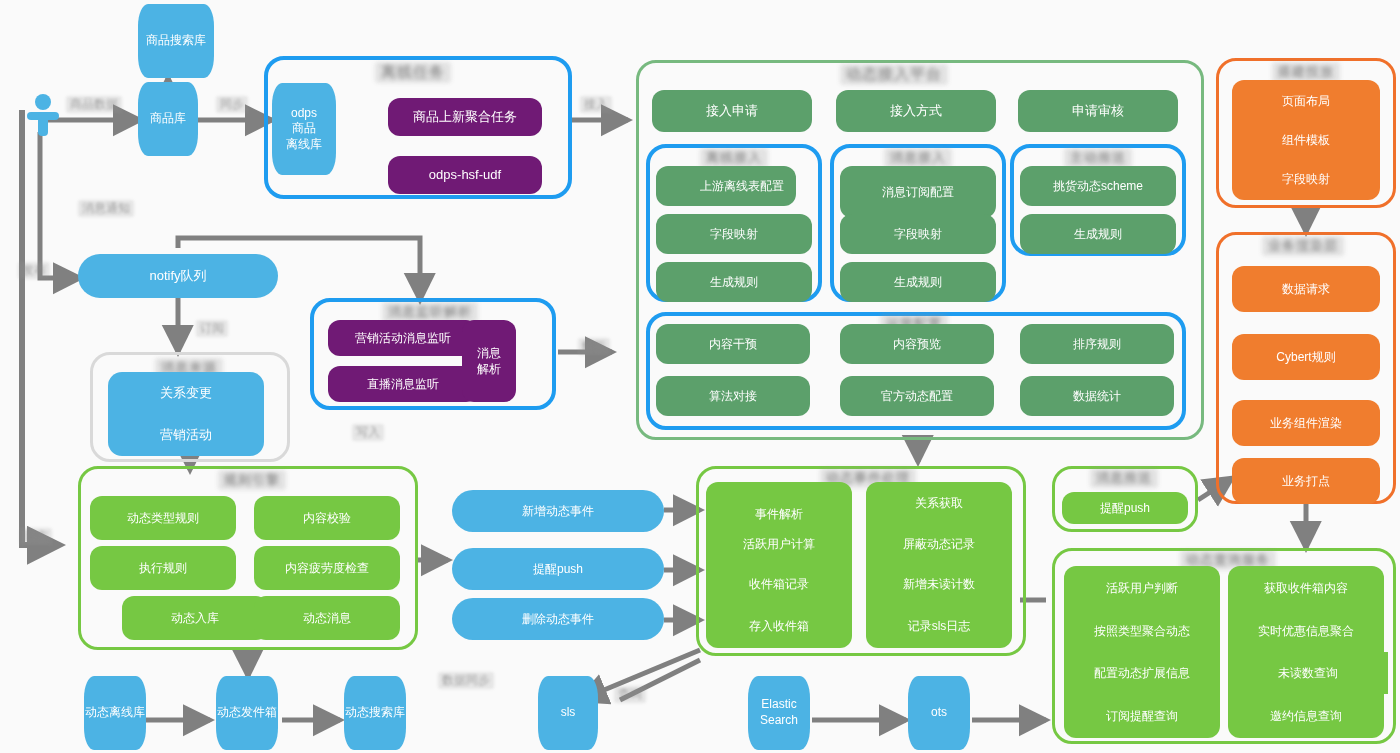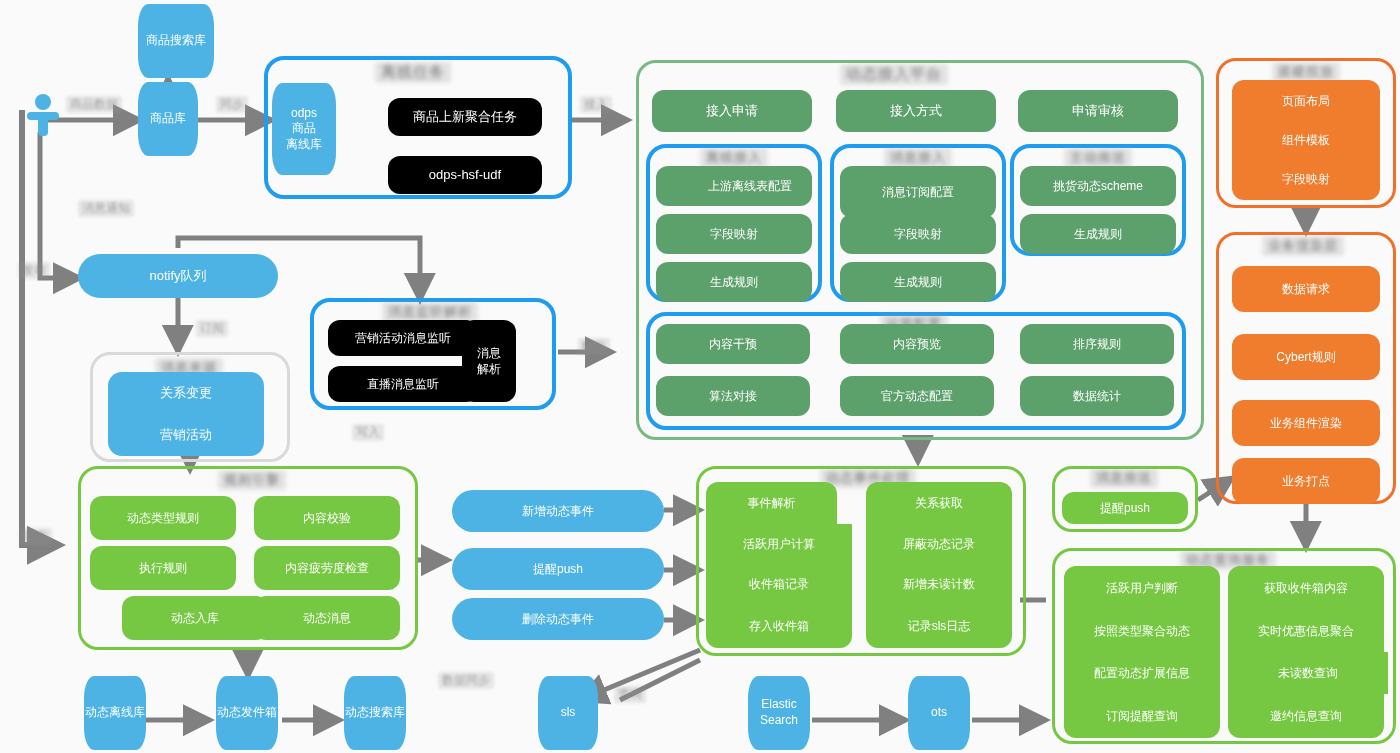--- a/index.html
+++ b/index.html
@@ -7,21 +7,21 @@
        font-family:"Liberation Sans","DejaVu Sans",sans-serif;}
   #canvas{position:absolute;inset:0;}
   svg.wires{position:absolute;left:0;top:0;width:1400px;height:753px;pointer-events:none;}
 
   
   .node{position:absolute;box-sizing:border-box;display:flex;align-items:center;
         justify-content:center;text-align:center;color:#fff;border-radius:12px;
         font-size:13px;line-height:1.35;padding:2px 4px;}
   .node.small{font-size:12px;}
 
-  .blue-dark{background:#000000;}
+  .blue-dark{background:#701a75;}
   .blue-light{background:#4cb3e4;}
   .green-dark{background:#5ca06b;}
   .green-bright{background:#76c843;}
   .orange{background:#f07d2e;}
 
   
   .cyl{position:absolute;box-sizing:border-box;background:#4cb3e4;color:#fff;
        display:flex;align-items:center;justify-content:center;text-align:center;
        font-size:12px;line-height:1.3;border-radius:10px/22px;}
 
@@ -173,21 +173,21 @@
   </div>
   <div class="node green-dark" style="left:836px;top:90px;width:160px;height:42px;">
     <span>接入方式</span>
   </div>
   <div class="node green-dark" style="left:1018px;top:90px;width:160px;height:42px;">
     <span>申请审核</span>
   </div>
 
   <div class="grp b" style="left:646px;top:144px;width:176px;height:158px;"></div>
   <div class="cap" style="left:700px;top:148px;">离线接入</div>
-  <div class="node green-dark small" style="left:656px;top:166px;width:156px;height:40px;padding-left:36px;">
+  <div class="node green-dark small" style="left:656px;top:166px;width:140px;height:40px;padding-left:36px;">
     <span>上游离线表配置</span>
   </div>
   <div class="node green-dark small" style="left:656px;top:214px;width:156px;height:40px;">
     <span>字段映射</span>
   </div>
   <div class="node green-dark small" style="left:656px;top:262px;width:156px;height:40px;">
     <span>生成规则</span>
   </div>
 
   <div class="grp b" style="left:830px;top:144px;width:176px;height:158px;"></div>
@@ -285,21 +285,21 @@
   </div>
   <div class="node blue-light small" style="left:452px;top:548px;width:212px;height:42px;border-radius:22px;">
     <span>提醒push</span>
   </div>
   <div class="node blue-light small" style="left:452px;top:598px;width:212px;height:42px;border-radius:22px;">
     <span>删除动态事件</span>
   </div>
 
   <div class="grp gb" style="left:696px;top:466px;width:330px;height:190px;"></div>
   <div class="cap" style="left:820px;top:468px;">动态事件处理</div>
-  <div class="node green-bright small" style="left:706px;top:482px;width:131px;height:42px;border-radius:12px 12px 0 0;">
+  <div class="node green-bright small" style="left:706px;top:482px;width:146px;height:42px;border-radius:12px 12px 0 0;align-items:flex-end;">
     <span>事件解析</span>
   </div>
   <div class="node green-bright small" style="left:706px;top:524px;width:146px;height:40px;border-radius:0;">
     <span>活跃用户计算</span>
   </div>
   <div class="node green-bright small" style="left:706px;top:564px;width:146px;height:40px;border-radius:0;">
     <span>收件箱记录</span>
   </div>
   <div class="node green-bright small" style="left:706px;top:604px;width:146px;height:44px;border-radius:0 0 12px 12px;">
     <span>存入收件箱</span>

